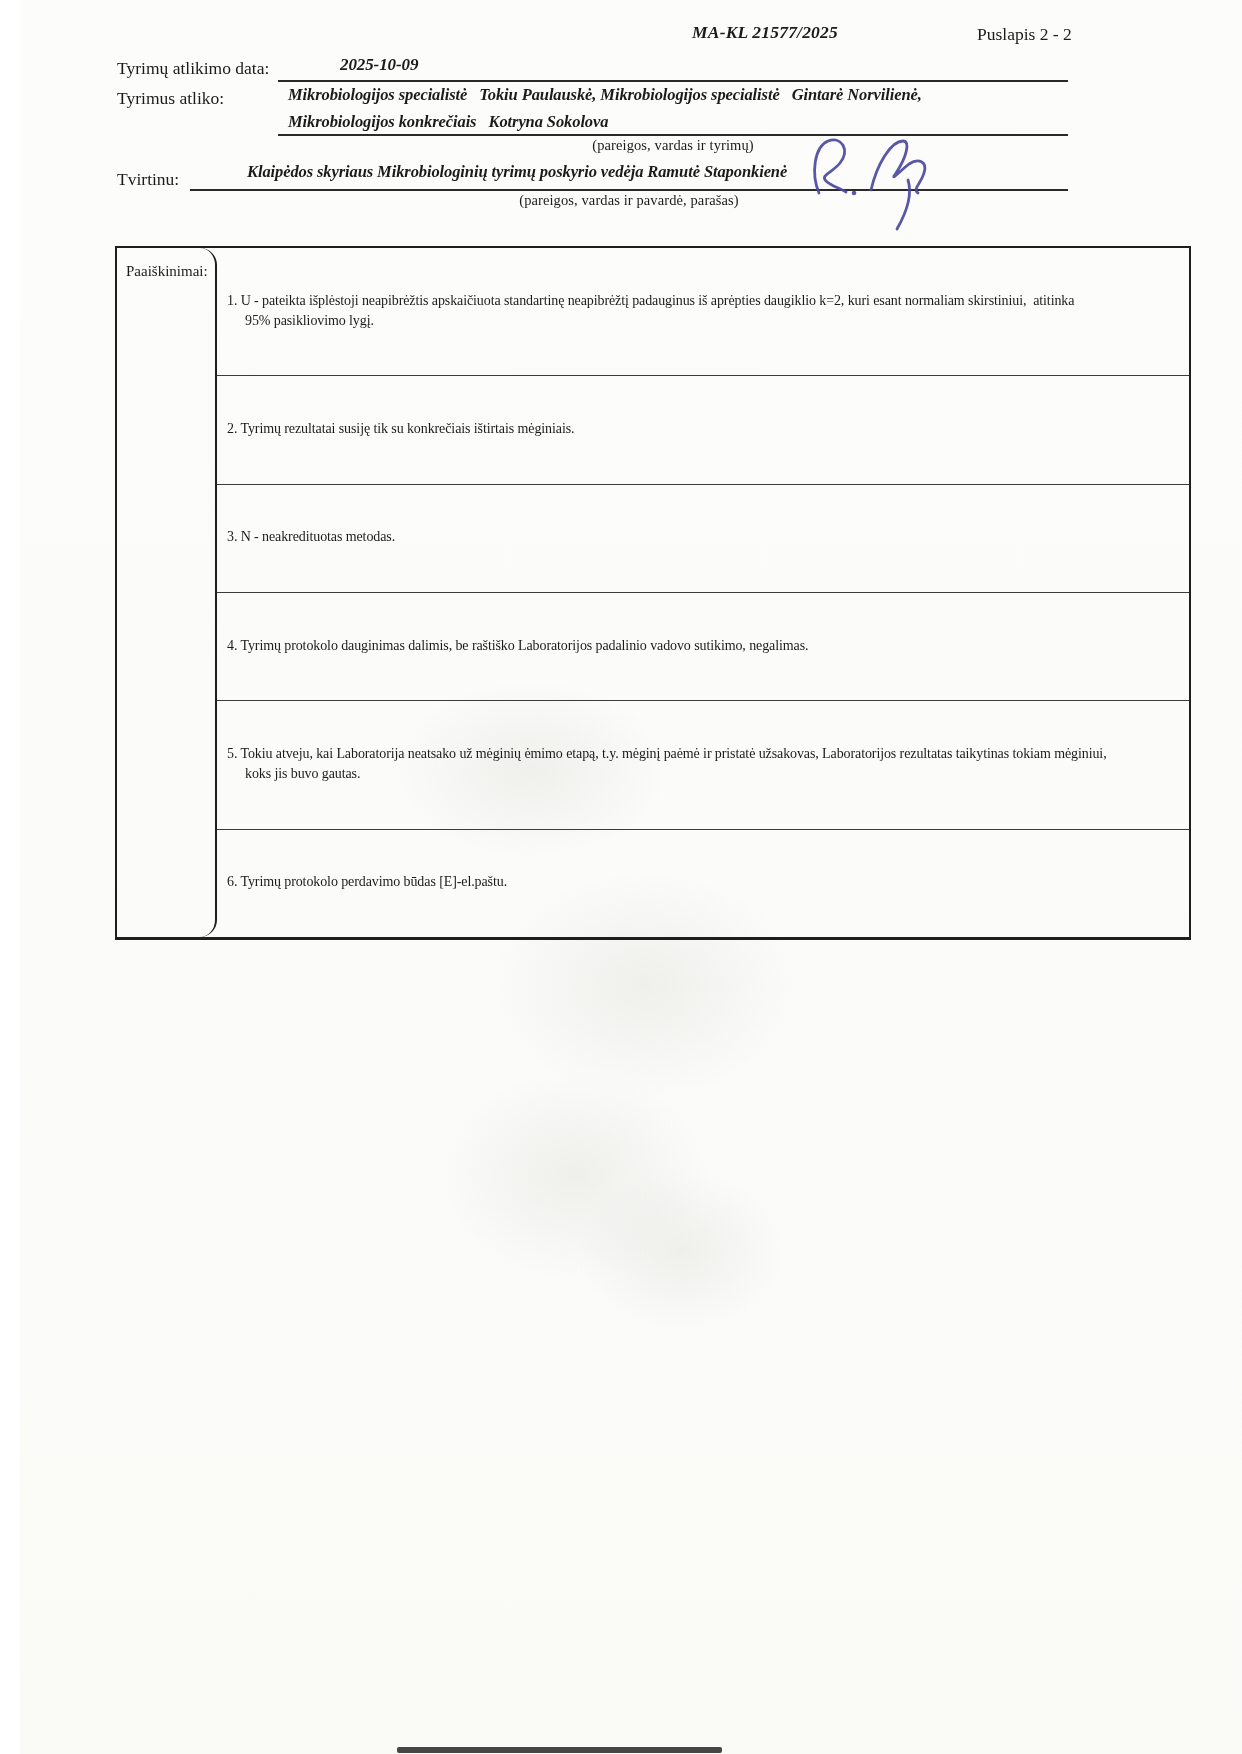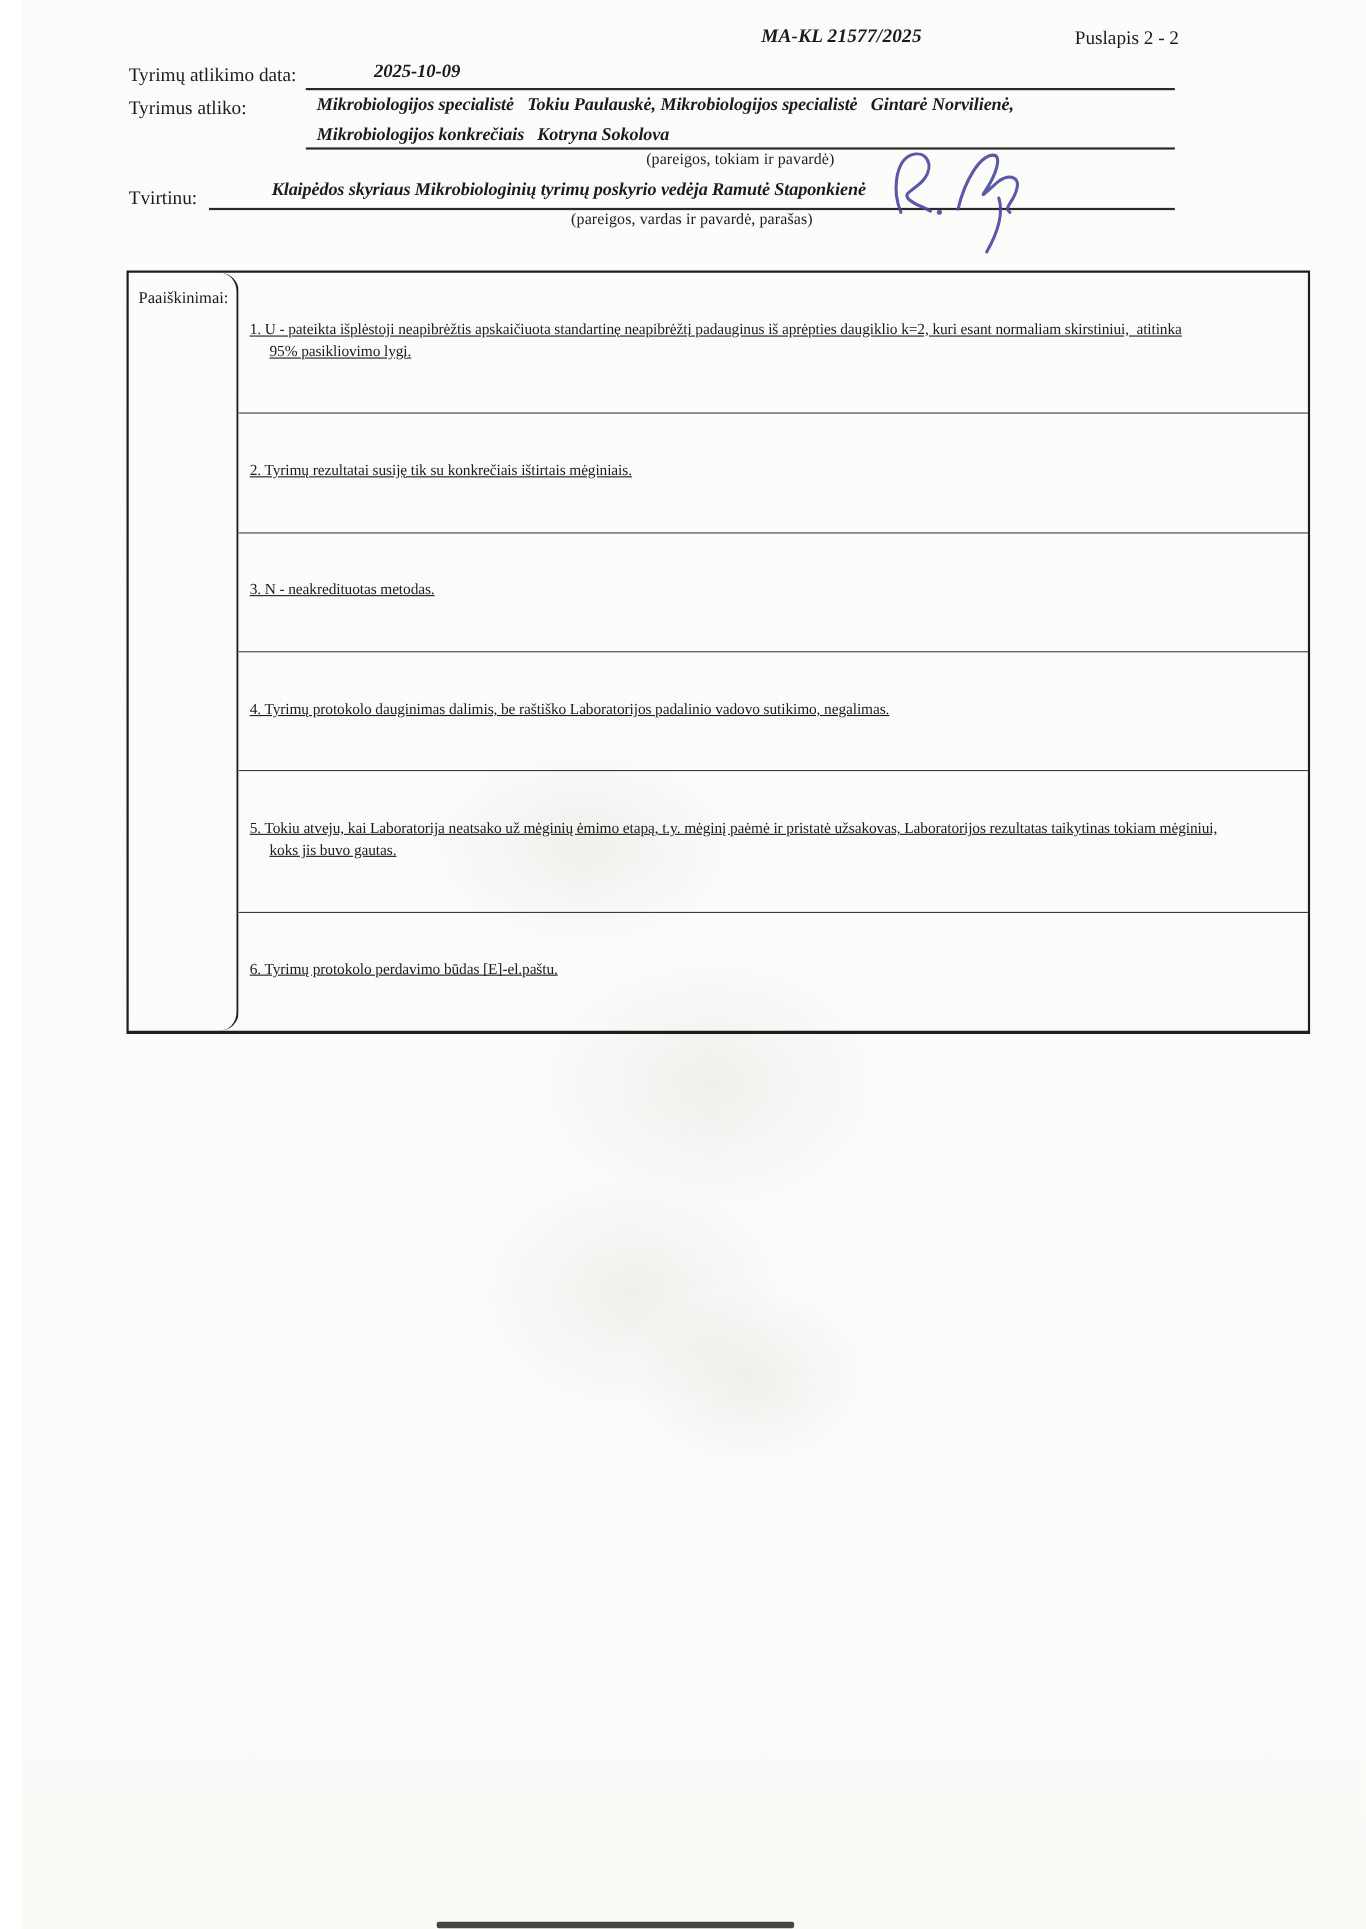--- a/index.html
+++ b/index.html
@@ -56,21 +56,21 @@
     padding:15px 4px 0 9px; font-size:15px;border-radius:17px;
   }
   .notes-rows { flex:1; display:flex; flex-direction:column; }
   .note-row {
     padding:3px 10px 5px 10px;
     font-size:14px; line-height:1.42; letter-spacing:-0.1px;
     white-space:pre-wrap;
     border-top:1px solid #3c3c3c;
   }
   .note-row:first-child { border-top:none; }
-  .note-text { display:block; padding-left:18px; text-indent:-18px;text-decoration:underline; }
+  .note-text { display:block; padding-left:18px; text-indent:-18px; }
 
   
   .blob {
     position:absolute; border-radius:50%;
     background:radial-gradient(ellipse at center, rgba(176,176,166,0.16), rgba(176,176,166,0) 70%);
     pointer-events:none;
   }
   .blob-1 { left:370px; top:680px;  width:280px; height:180px; }
   .blob-2 { left:470px; top:870px;  width:310px; height:230px; }
   .blob-3 { left:420px; top:1070px; width:270px; height:210px; }
@@ -94,21 +94,21 @@
   <div class="abs page-label">Puslapis 2 - 2</div>
 
   <div class="abs lbl date-label">Tyrimų atlikimo data:</div>
   <div class="abs val date-value">2025-10-09</div>
   <div class="abs rule rule-1"></div>
 
   <div class="abs lbl performed-label">Tyrimus atliko:</div>
   <div class="abs val performed-l1">Mikrobiologijos specialistė   Tokiu Paulauskė, Mikrobiologijos specialistė   Gintarė Norvilienė,</div>
   <div class="abs val performed-l2">Mikrobiologijos konkrečiais   Kotryna Sokolova</div>
   <div class="abs rule rule-2"></div>
-  <div class="abs caption performed-caption">(pareigos, tokiam ir pavardė)</div>
+  <div class="abs caption performed-caption">(pareigos, vardas ir tyrimų)</div>
 
   <div class="abs lbl approve-label">Tvirtinu:</div>
   <div class="abs val approve-value">Klaipėdos skyriaus Mikrobiologinių tyrimų poskyrio vedėja Ramutė Staponkienė</div>
   <div class="abs rule rule-3"></div>
   <div class="abs caption approve-caption">(pareigos, vardas ir pavardė, parašas)</div>
 
   <svg class="abs signature-svg" viewBox="0 0 150 102" fill="none" xmlns="http://www.w3.org/2000/svg">
     <g stroke="#4c4aa0" stroke-width="2.8" stroke-linecap="round" fill="none" opacity="0.92">
       <path d="M14,63 C6,44 9,17 23,11 C37,6 45,20 35,33 C27,43 15,45 21,51 C26,56 35,58 41,62"></path>
       <circle cx="49" cy="63" r="2.3" fill="#4c4aa0" stroke="none"></circle>

